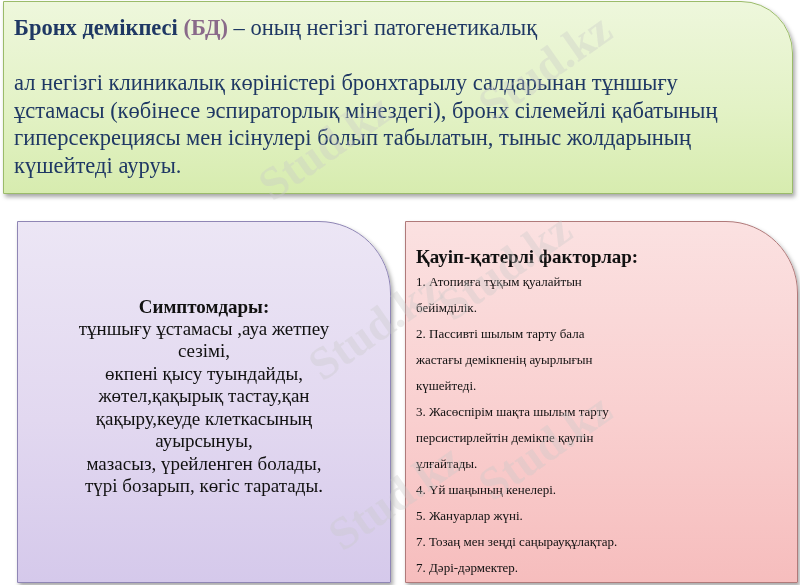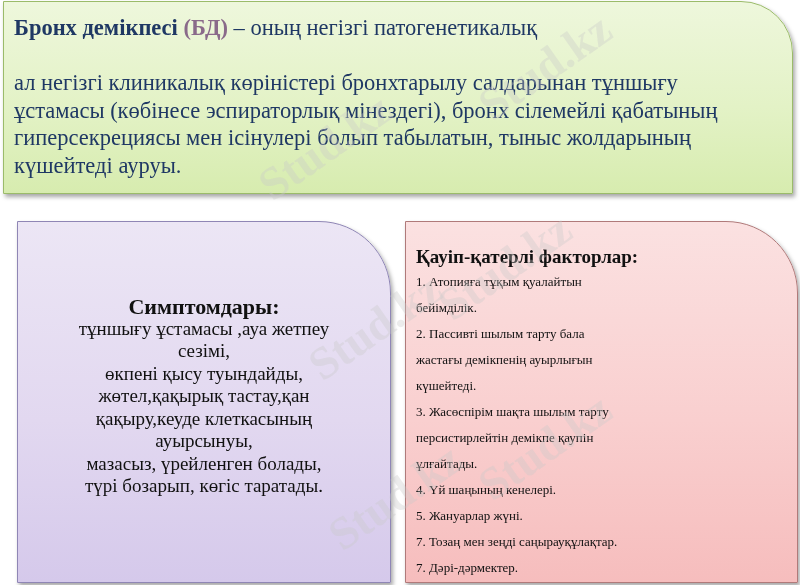--- a/index.html
+++ b/index.html
@@ -65,21 +65,21 @@
       display: flex;
       flex-direction: column;
       justify-content: center;
       align-items: center;
       text-align: center;
       padding: 0 16px 42px 16px;
       z-index: 1;
     }
     .symptoms-title {
       font-weight: bold;
-      font-size: 22px;
+      font-size: 19px;
       line-height: 23px;
       color: #111;
       margin-top: 30px;
     }
     .symptoms-line {
       font-size: 19px;
       line-height: 22.5px;
       color: #111;
     }
     .risk-box {

